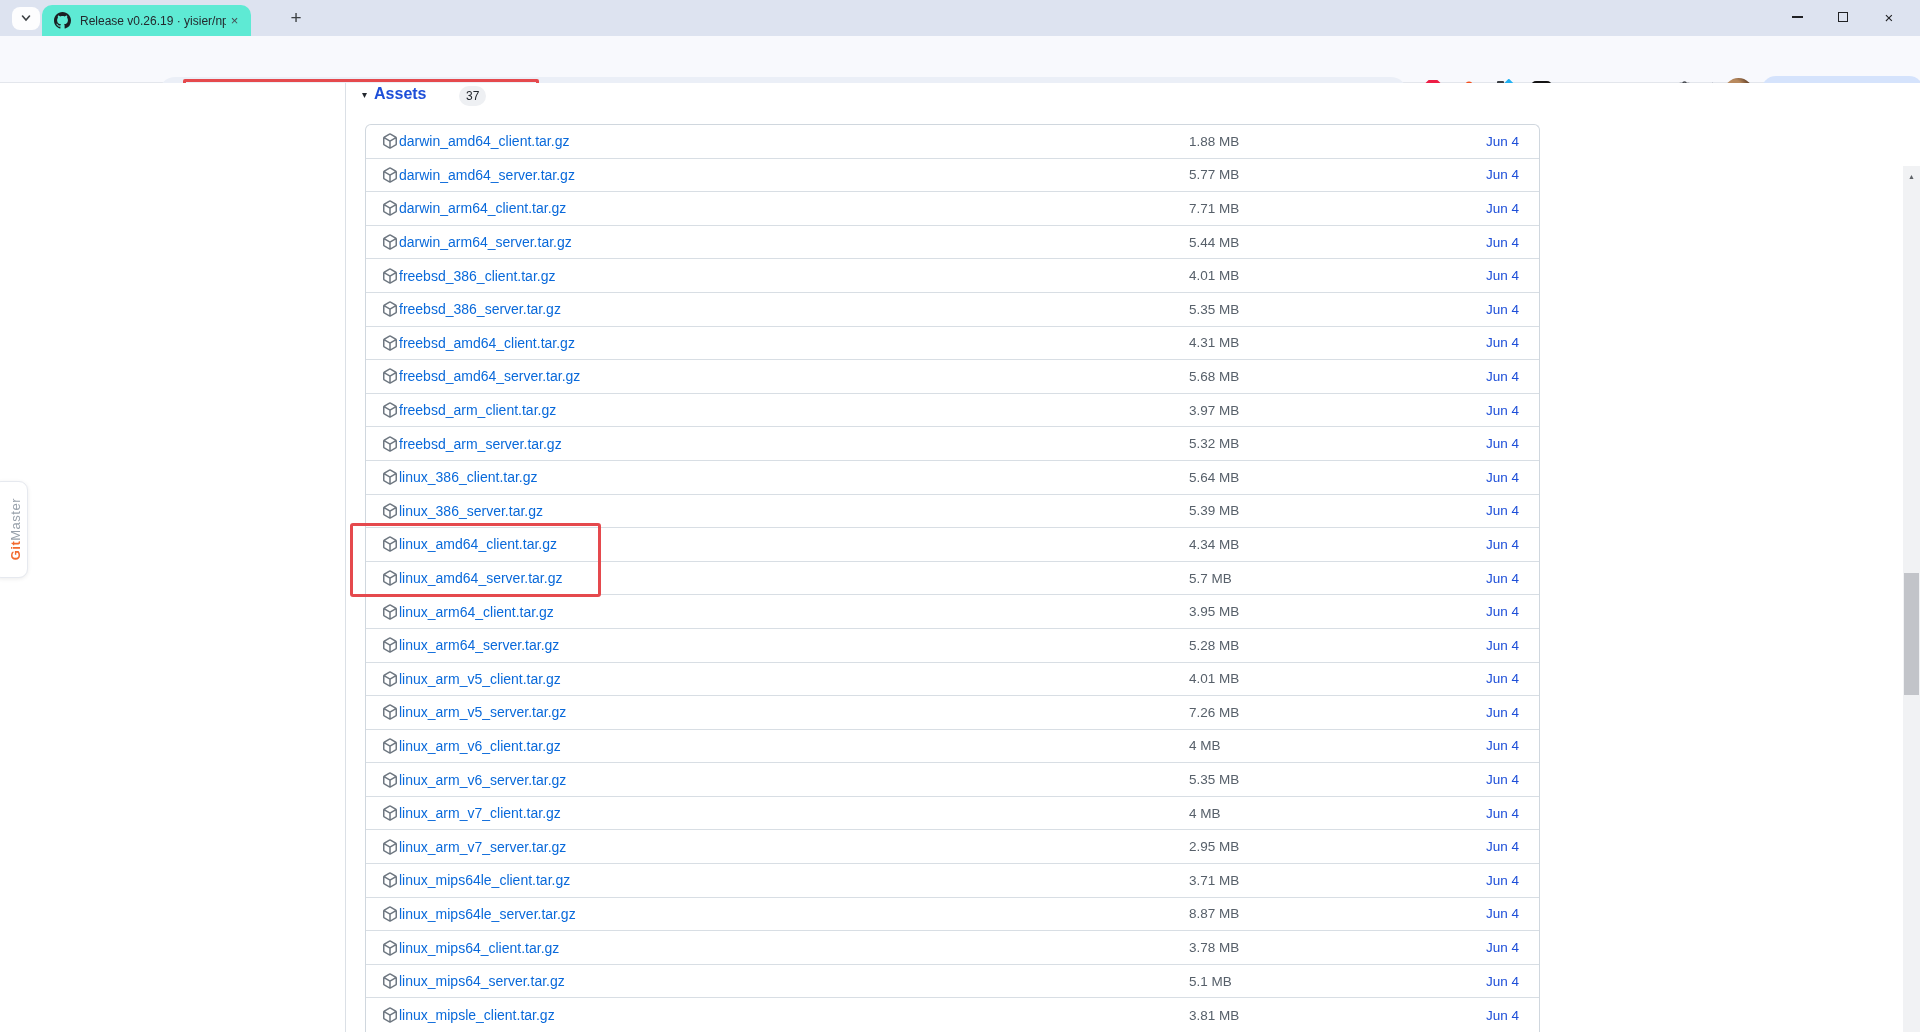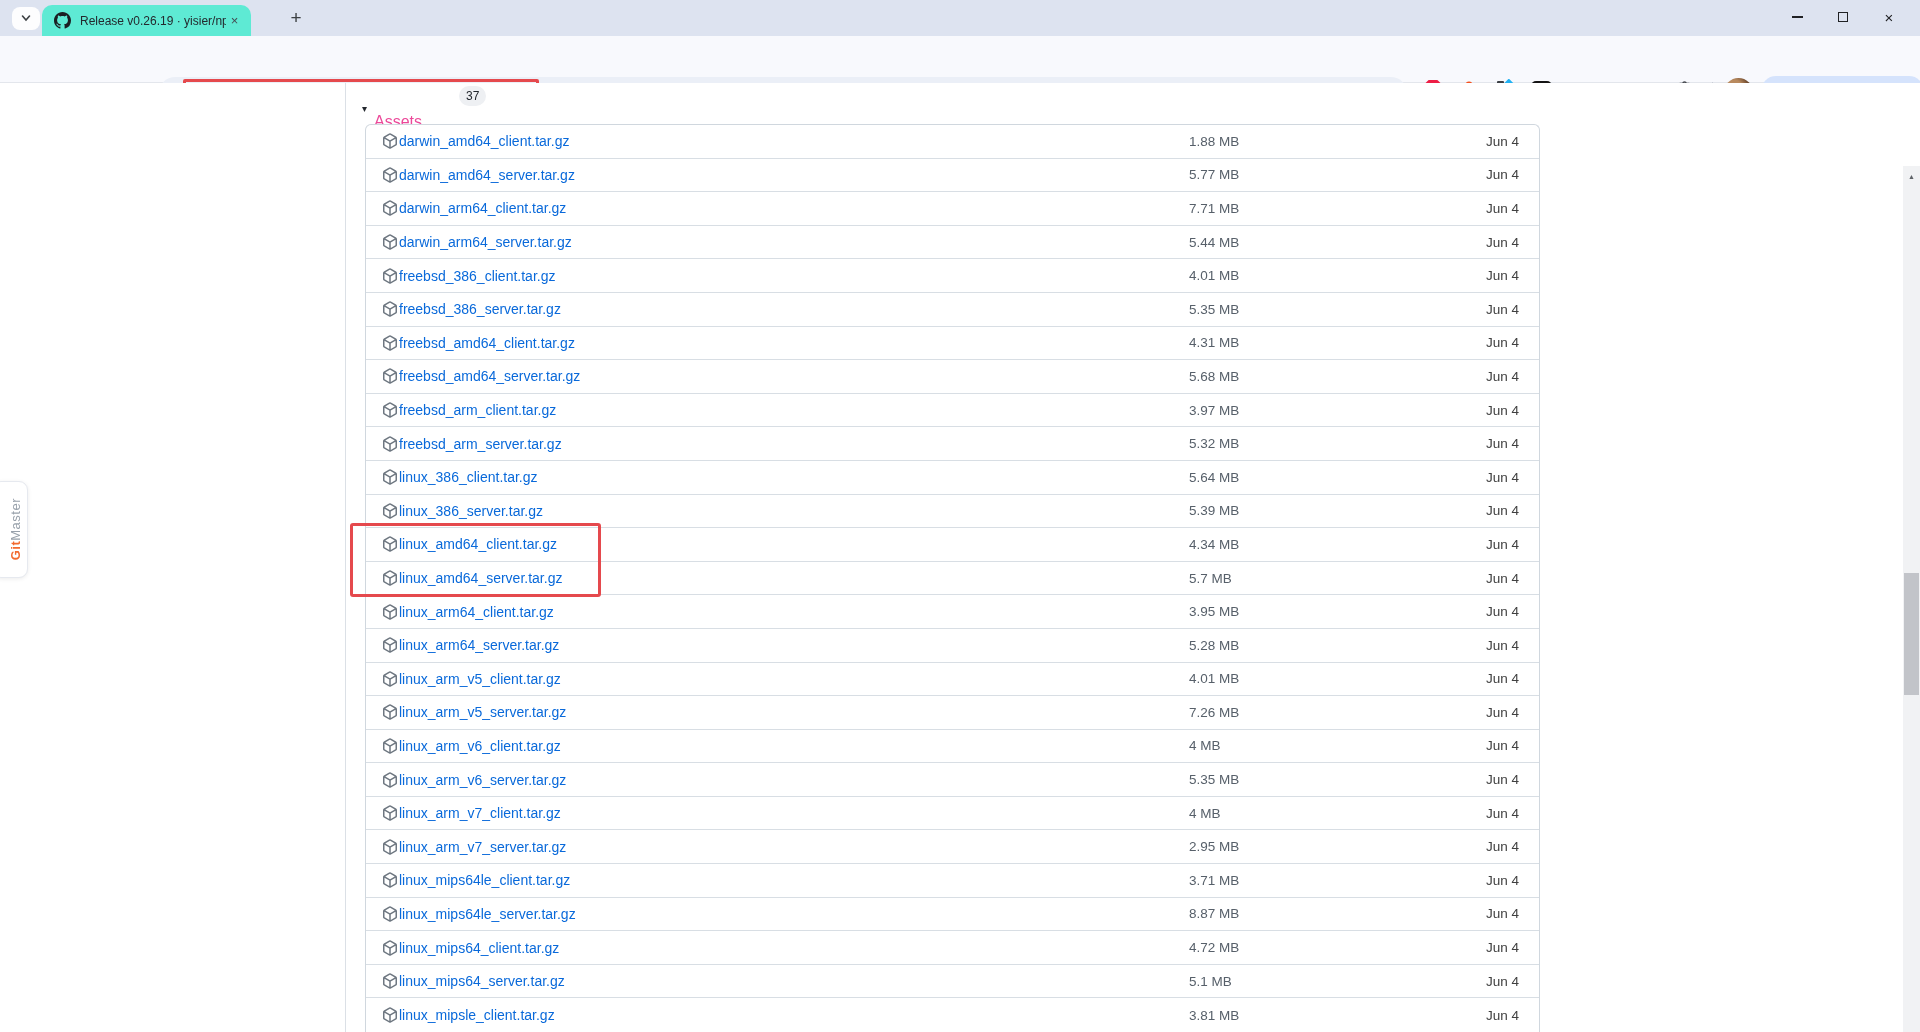--- a/index.html
+++ b/index.html
@@ -56,32 +56,32 @@
   .update-pill { position:absolute; left:1761px; top:40px; height:30px; background:#d5e3fc; border-radius:15px;
     display:flex; align-items:center; padding:0 9px 0 13px; cursor:pointer; }
   .update-pill .txt { font-size:13px; color:#1f1f1f; white-space:nowrap; }
   .update-pill .dots { margin-left:8px; font-size:15px; color:#41516e; font-weight:bold; }
 
   
   .page { position:absolute; left:0; top:83px; width:1920px; height:949px; background:#fff; }
   .timeline-line { position:absolute; left:345px; top:0; width:1px; height:949px; background:#dbe0e6; }
   .assets-heading { position:absolute; left:362px; top:2px; display:flex; align-items:center; cursor:pointer; }
   .assets-heading .tri { font-size:10px; color:#24292f; margin-right:7px; }
-  .assets-heading .label { font-size:16px; font-weight:normal; color:#ec4899;margin-top:28px; }
+  .assets-heading .label { font-size:16px; font-weight:bold; color:#1d4ed8; }
   .assets-count { position:absolute; left:459px; top:3px; min-width:26px; height:20px; background:#eef0f3;
     border-radius:10px; font-size:12px; color:#24292f; display:flex; align-items:center; justify-content:center;
     padding:0 7px; }
   .assets-box { position:absolute; left:365px; top:41px; width:1175px; height:920px;
     border:1px solid #d0d7de; border-bottom:none; border-radius:6px 6px 0 0; background:#fff; overflow:hidden; }
   .asset-row { position:relative; height:33.6px; border-bottom:1px solid #d8dee4; display:flex; align-items:center; }
   .asset-row:last-child { border-bottom:none; }
   .asset-row .pkg { margin-left:16px; width:16px; height:16px; color:#6e7781; flex:0 0 auto; }
   .asset-row .name { font-size:14px; color:#0969da; text-decoration:none; cursor:pointer; margin-left:1px; }
   .asset-row .size { position:absolute; left:823px; font-size:13.5px; color:#57606a; }
-  .asset-row .date { position:absolute; right:20px; font-size:13.5px; color:#404040; }
+  .asset-row .date { position:absolute; right:20px; font-size:13.5px; color:#1d4ed8; }
   .red-assets-box { position:absolute; left:350px; top:440px; width:251px; height:74px;
     border:3px solid #e5494d; border-radius:3px; pointer-events:none; }
 
   
   .side-tab { position:absolute; left:-8px; top:398px; width:36px; height:97px; background:#fff;
     border:1px solid #e6e9ef; border-radius:9px; box-shadow:0 1px 4px rgba(0,0,0,.08);
     display:flex; align-items:center; justify-content:flex-end; cursor:pointer; }
   .side-tab .vtext { writing-mode:vertical-rl; transform:rotate(180deg); font-size:13px; letter-spacing:.5px;
     margin-right:4px; white-space:nowrap; }
   .side-tab .git { color:#f26a2e; font-weight:bold; }
@@ -489,21 +489,21 @@
     <span class="date">Jun 4</span>
   </div>
 
   <div class="asset-row">
     <span class="pkg">
       <svg width="16" height="16" viewBox="0 0 16 16" fill="currentColor">
             <path d="m8.878.392 5.25 3.045c.54.314.872.89.872 1.514v6.098a1.75 1.75 0 0 1-.872 1.514l-5.25 3.045a1.75 1.75 0 0 1-1.756 0l-5.25-3.045A1.75 1.75 0 0 1 1 11.049V4.951c0-.624.332-1.2.872-1.514L7.122.392a1.75 1.75 0 0 1 1.756 0ZM7.875 1.69l-4.63 2.685L8 7.133l4.755-2.758-4.63-2.685a.248.248 0 0 0-.25 0ZM2.5 5.677v5.372c0 .09.047.171.125.216l4.625 2.683V8.432Zm6.25 8.271 4.625-2.683a.25.25 0 0 0 .125-.216V5.677L8.75 8.432Z"></path>
           </svg>
     </span>
     <a class="name" href="#">linux_mips64_client.tar.gz</a>
-    <span class="size">4.72 MB</span>
+    <span class="size">3.78 MB</span>
     <span class="date">Jun 4</span>
   </div>
 
   <div class="asset-row">
     <span class="pkg">
       <svg width="16" height="16" viewBox="0 0 16 16" fill="currentColor">
             <path d="m8.878.392 5.25 3.045c.54.314.872.89.872 1.514v6.098a1.75 1.75 0 0 1-.872 1.514l-5.25 3.045a1.75 1.75 0 0 1-1.756 0l-5.25-3.045A1.75 1.75 0 0 1 1 11.049V4.951c0-.624.332-1.2.872-1.514L7.122.392a1.75 1.75 0 0 1 1.756 0ZM7.875 1.69l-4.63 2.685L8 7.133l4.755-2.758-4.63-2.685a.248.248 0 0 0-.25 0ZM2.5 5.677v5.372c0 .09.047.171.125.216l4.625 2.683V8.432Zm6.25 8.271 4.625-2.683a.25.25 0 0 0 .125-.216V5.677L8.75 8.432Z"></path>
           </svg>
     </span>
     <a class="name" href="#">linux_mips64_server.tar.gz</a>

